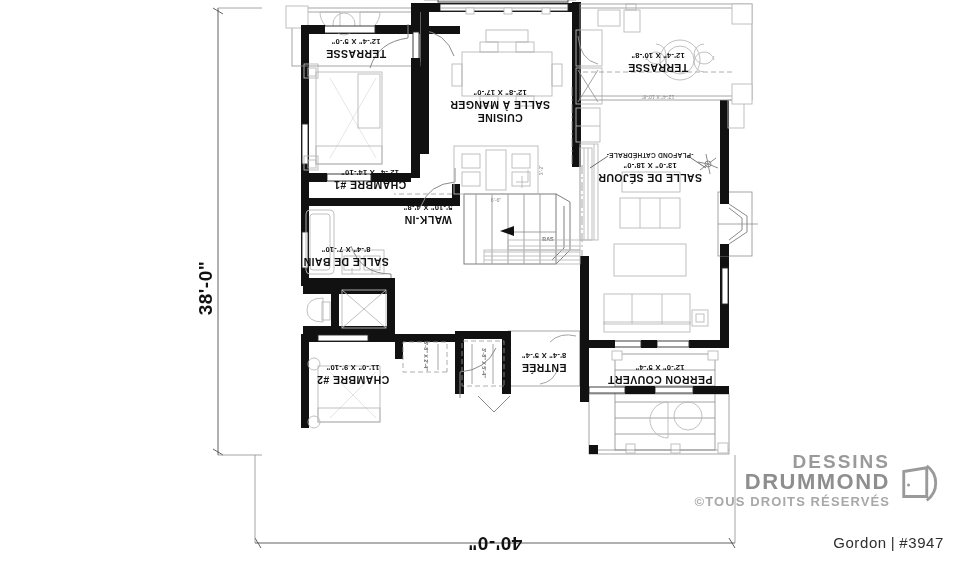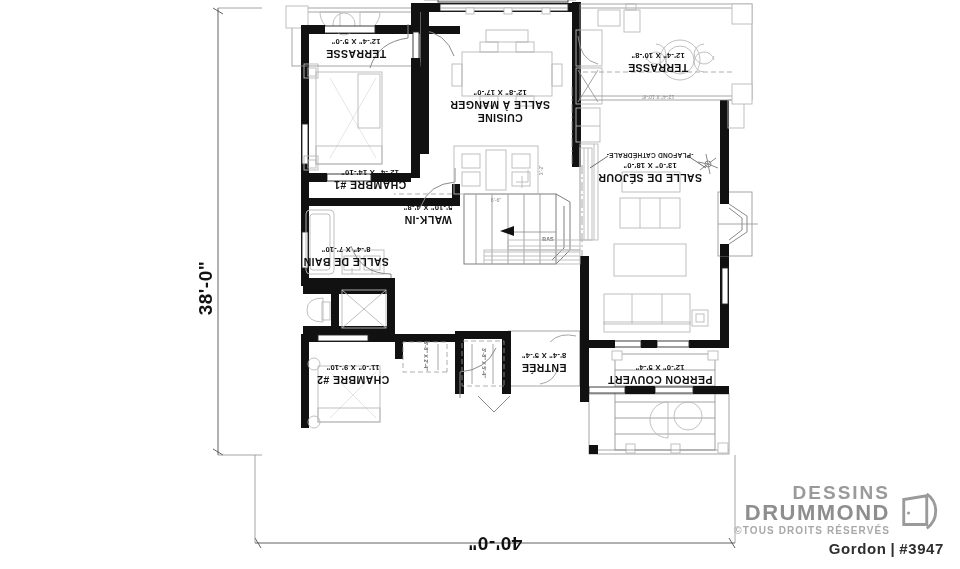--- a/index.html
+++ b/index.html
@@ -27,28 +27,28 @@
   .stairtread{fill:none;stroke:#8a8a8a;stroke-width:0.8;}
   .leader{fill:none;stroke:#4a4a4a;stroke-width:0.8;}
 
   .rm-name{font-size:10.5px;font-weight:bold;fill:#101010;letter-spacing:0.4px;}
   .rm-dim{font-size:7.6px;font-weight:bold;fill:#101010;letter-spacing:0.2px;}
   .rm-note{font-size:6.6px;font-weight:bold;fill:#2a2a2a;letter-spacing:0.2px;}
   .tiny{font-size:5.2px;fill:#8a8a8a;}
   .tiny-d{font-size:5.4px;fill:#6a6a6a;font-weight:bold;}
   .big-dim{font-size:19px;font-weight:bold;fill:#111111;letter-spacing:0.5px;}
 
-  .brand{position:absolute;right:16px;bottom:12px;text-align:right;user-select:none;}
+  .brand{position:absolute;right:16px;bottom:18px;text-align:right;user-select:none;}
   .brand-row{display:flex;align-items:flex-end;justify-content:flex-end;gap:8px;}
   .brand-words{text-align:right;line-height:1;}
   .brand-l1{font-size:19px;letter-spacing:2px;color:#9a9a9a;font-weight:bold;}
   .brand-l2{font-size:22px;letter-spacing:1.5px;color:#8e8e8e;font-weight:bold;margin-left:17px;}
-  .brand-l3{font-size:10px;letter-spacing:1.1px;color:#a8a8a8;font-weight:bold;margin-top:2px;}
+  .brand-l3{font-size:13px;letter-spacing:1.1px;color:#a8a8a8;font-weight:bold;margin-top:2px;}
   .brand-mark{width:46px;height:46px;}
-  .brand-plan{margin-top:4px;font-size:15px;font-weight:bold;color:#2e2e2e;letter-spacing:0.6px;}
+  .brand-plan{margin-top:26px;font-size:15px;font-weight:normal;color:#2e2e2e;letter-spacing:0.6px;}
   .brand-sep{color:#2e2e2e;margin:0 4px;}
 </style>
 </head>
 <body>
 
 <div id="stage">
 
   <svg width="960" height="569" viewBox="0 0 960 569">
 
     <g>

